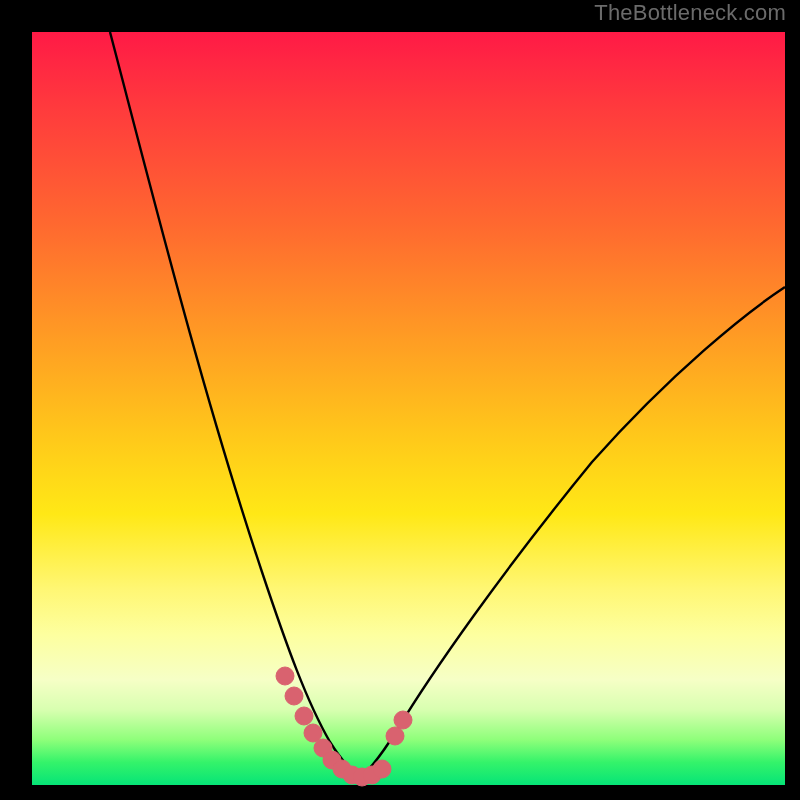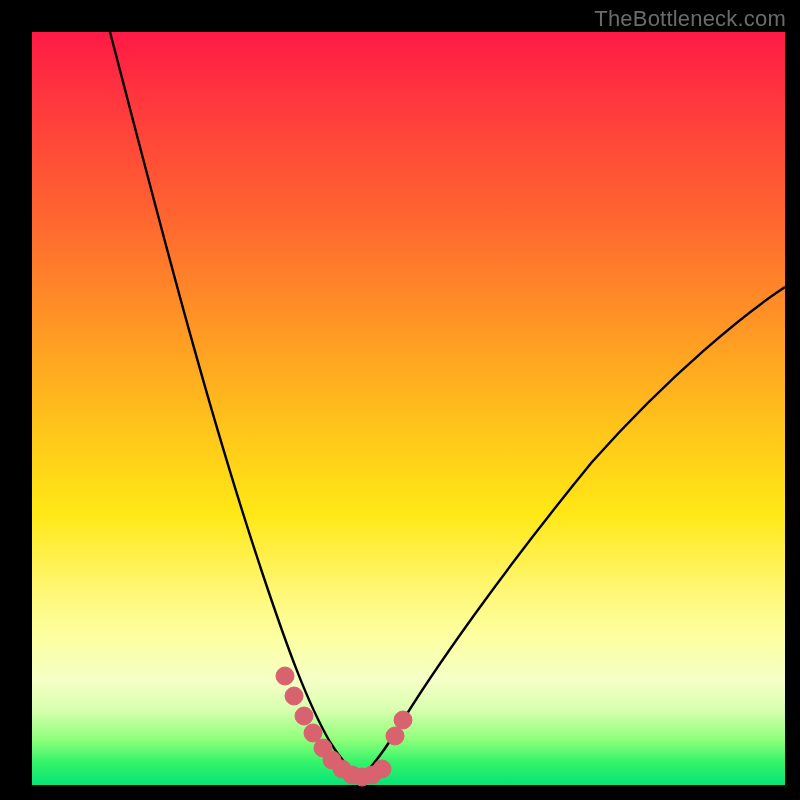--- a/index.html
+++ b/index.html
@@ -38,21 +38,21 @@
       #fdff9f 80%,
       #f6ffc6 86%,
       #d8ffb0 90%,
       #8eff7a 94%,
       #34f36a 97%,
       #06e477 100%
     );
   }
   .watermark {
     position: absolute;
-    top: 6px;
+    top: 0;
     right: 14px;
     color: #6b6b6b;
     font-size: 22px;
     font-weight: 500;
     letter-spacing: 0.2px;
     user-select: none;
   }
   svg.curves {
     position: absolute;
     left: 0;

